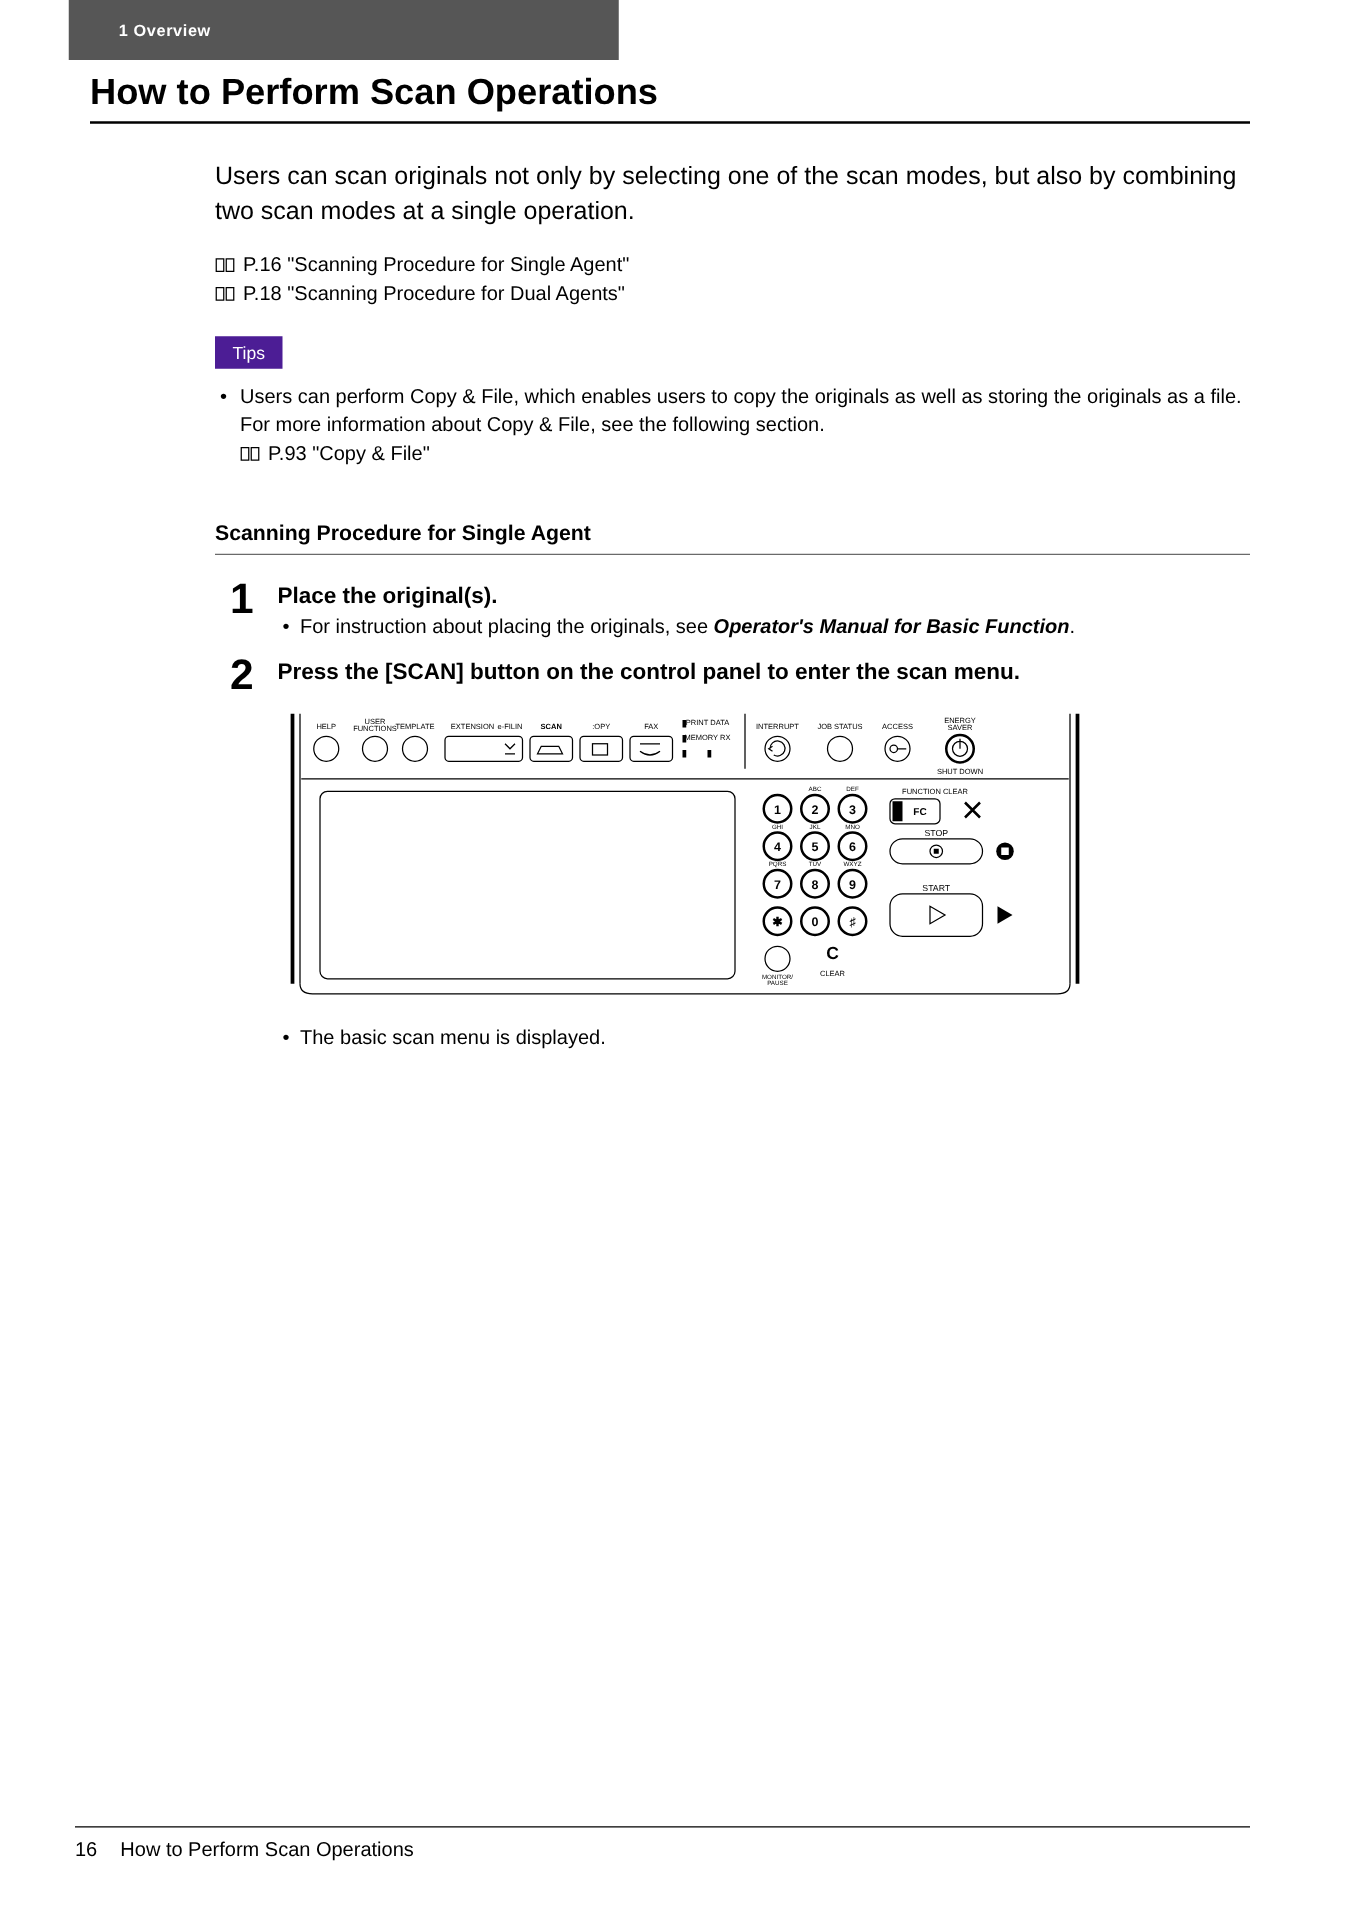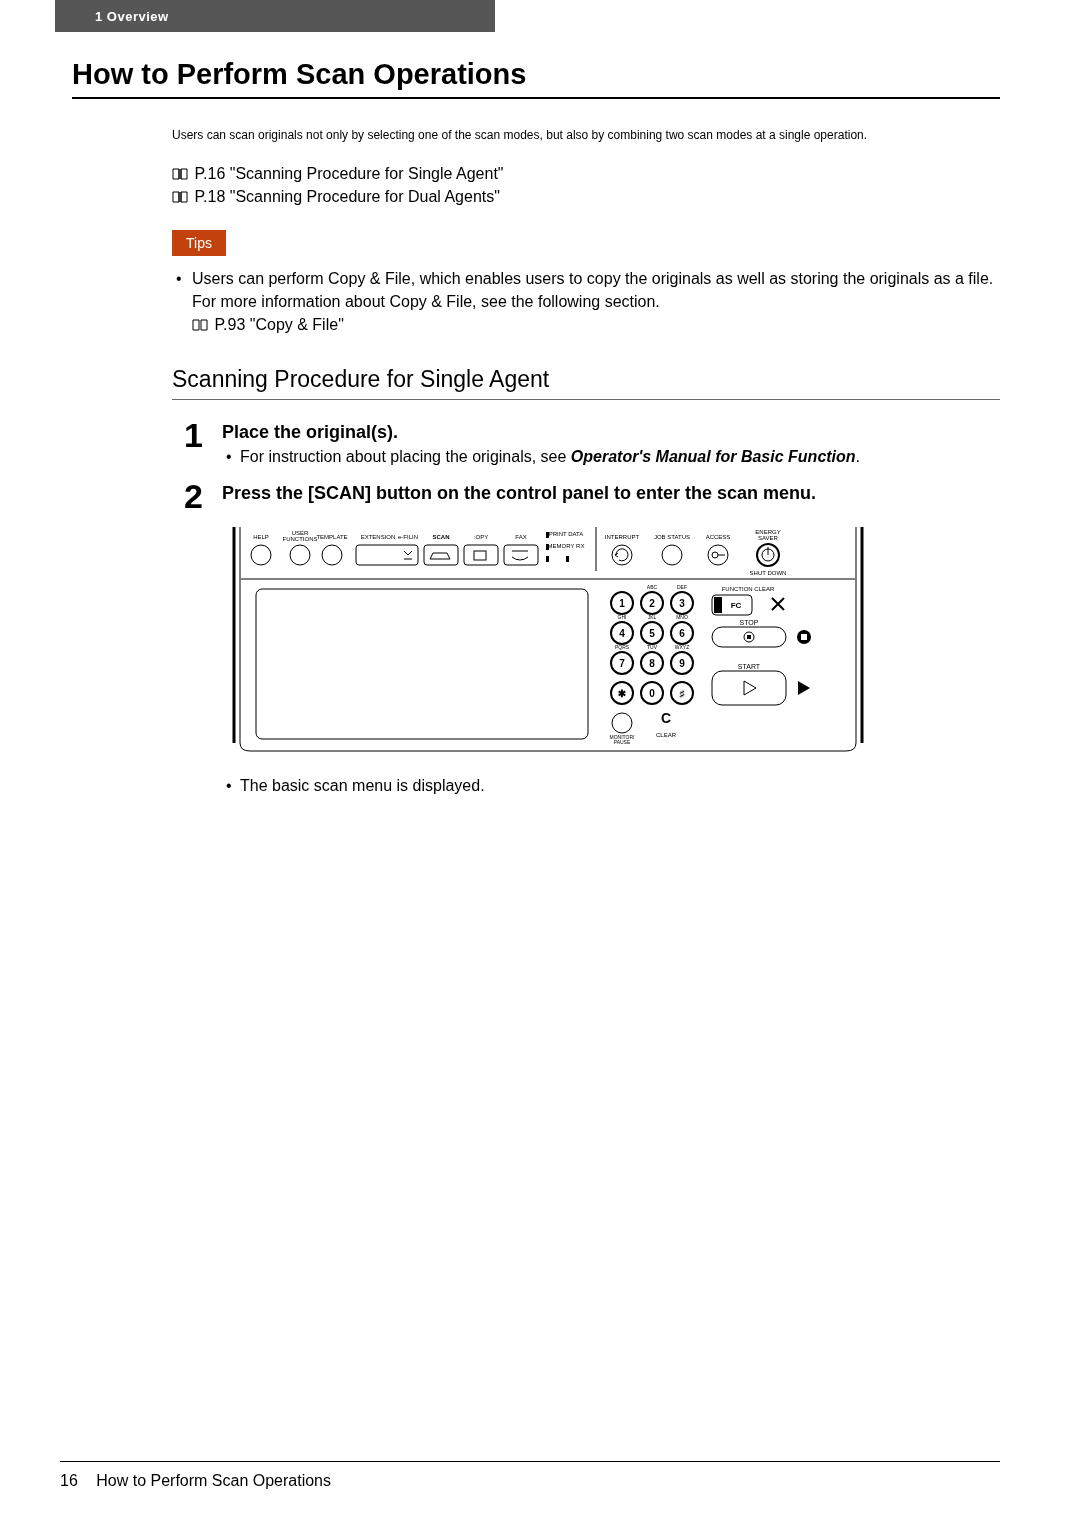--- a/index.html
+++ b/index.html
@@ -9,21 +9,21 @@
     background: #fff;
     font-family: Arial, Helvetica, sans-serif;
     color: #000;
     position: relative;
   }
   .header-tab {
     position: absolute;
     top: 0;
     left: 55px;
     width: 440px;
-    height: 32px;
+    height: 48px;
     background: #565656;
     color: #fff;
     font-size: 13px;
     font-weight: bold;
     display: flex;
     align-items: center;
     padding-left: 40px;
     letter-spacing: 0.5px;
   }
   .content {
@@ -40,38 +40,38 @@
   .hr-main {
     border: none;
     border-top: 2px solid #000;
     margin-top: 6px;
     margin-bottom: 28px;
   }
   .body-block {
     margin-left: 100px;
   }
   .p {
-    font-size: 12px;
+    font-size: 20px;
     line-height: 1.4;
     margin-bottom: 18px;
   }
   .linkrow {
     font-size: 16px;
     line-height: 1.45;
   }
   .book-icon {
     display: inline-block;
     width: 16px;
     height: 12px;
     vertical-align: -1px;
     margin-right: 2px;
   }
   .tips-label {
     display: inline-block;
-    background: #c2410c;
+    background: #4c1d95;
     color: #fff;
     font-size: 14px;
     padding: 5px 14px;
     margin-top: 22px;
     margin-bottom: 12px;
   }
   .bullet-list {
     list-style: none;
     font-size: 16px;
     line-height: 1.4;
@@ -81,23 +81,23 @@
     padding-left: 20px;
     margin-bottom: 2px;
   }
   .bullet-list > li::before {
     content: "•";
     position: absolute;
     left: 4px;
     top: 0;
   }
   .h2 {
-    font-size: 23px;
-    font-weight: normal;
-    margin-top: 30px;
+    font-size: 17px;
+    font-weight: bold;
+    margin-top: 42px;
   }
   .hr-sub {
     border: none;
     border-top: 1.5px solid #6a6a6a;
     margin-top: 6px;
     margin-bottom: 18px;
   }
   .step {
     display: flex;
     margin-left: 12px;

